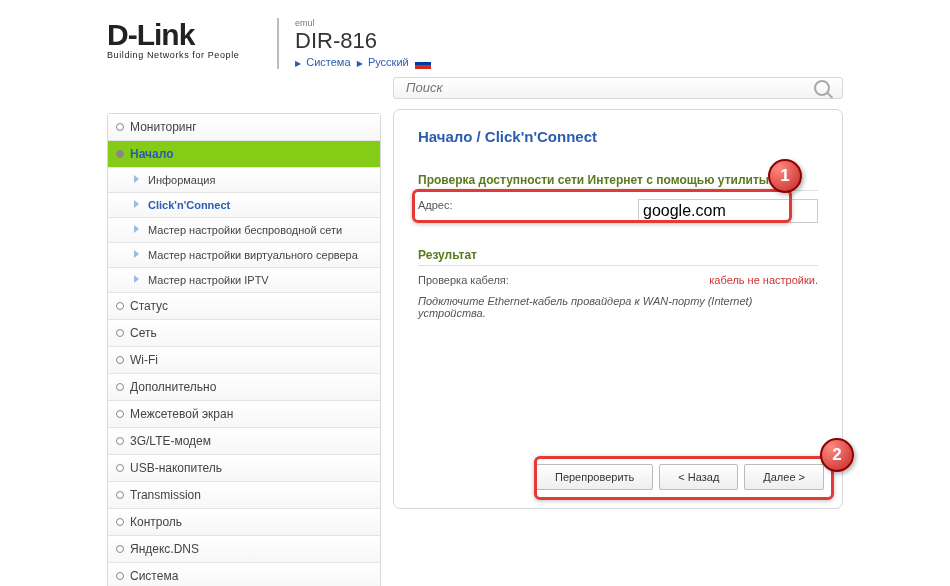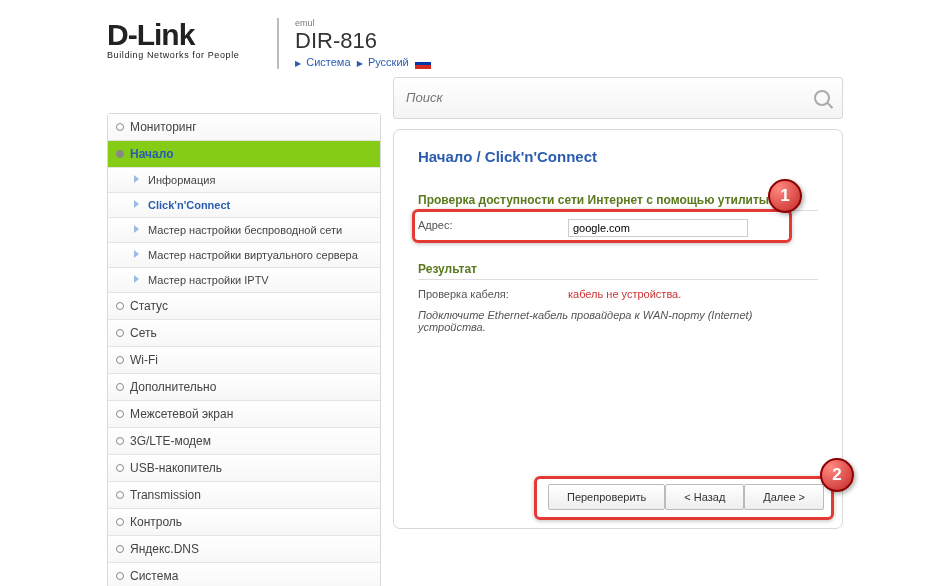--- a/index.html
+++ b/index.html
@@ -29,43 +29,43 @@
 .nav-item.top::before { content: ""; position: absolute; left: 8px; top: 9px; width: 6px; height: 6px; border-radius: 50%; border: 1px solid #888; background: #fff; }
 .nav-item.top.active::before { background: #888; }
 .nav-item.top { font-weight: normal; }
 .nav-item.top.active { color: #2a5db0; font-weight: bold; background: #84cc16; }
 .sub { padding-left: 40px; font-size: 11px; }
 .sub::before { content: ""; position: absolute; left: 26px; top: 7px; width: 0; height: 0; border-top: 4px solid transparent; border-bottom: 4px solid transparent; border-left: 5px solid #9abbe6; }
 .sub.active { color: #2a5db0; font-weight: bold; }
 
 
 .main { flex: 1; }
-.search-bar { border: 1px solid #d8d8d8; border-radius: 3px; padding: 12px 12px; display: flex; align-items: center; background: linear-gradient(#fff,#f4f4f4); margin-bottom: 10px; }
+.search-bar { border: 1px solid #d8d8d8; border-radius: 3px; padding: 2px 12px; display: flex; align-items: center; background: linear-gradient(#fff,#f4f4f4); margin-bottom: 10px; }
 .search-bar input { flex: 1; border: none; background: transparent; outline: none; font-size: 13px; color: #888; font-style: italic; }
 .mag { width: 16px; height: 16px; border: 2px solid #aaa; border-radius: 50%; position: relative; }
 .mag::after { content: ""; position: absolute; width: 2px; height: 7px; background: #aaa; right: -3px; bottom: -5px; transform: rotate(-45deg); }
 
 .panel { border: 1px solid #d8d8d8; border-radius: 7px; padding: 18px 24px; min-height: 400px; position: relative; }
 .bc { color: #2a5db0; font-size: 15px; font-weight: bold; margin-bottom: 28px; }
 
 .sec-h { color: #5a7a1e; font-weight: bold; font-size: 12px; border-bottom: 1px solid #ddd; padding-bottom: 3px; margin-bottom: 3px; }
-.row { display: flex; padding: 5px 0; font-size: 11px; }
+.row { display: flex; padding: 5px 0; font-size: 11px; justify-content: space-between; }
 .lbl { width: 150px; color: #555; }
 .val { color: #333; }
 .red { color: #c33; }
 .hint { color: #555; font-style: italic; margin-top: 4px; }
-.inp { border: 1px solid #ccc; padding: 2px 4px; font-size: 11px; width: 180px; }
+.inp { border: 1px solid #ccc; padding: 2px 4px; font-size: 16px; width: 180px; }
 
 .sec1 { margin-bottom: 20px; position: relative; }
 
 
 .ann-frame { position: absolute; border: 3px solid #e53935; border-radius: 6px; pointer-events: none; box-shadow: 0 1px 4px rgba(0,0,0,.25); }
 .ann-num { position: absolute; width: 34px; height: 34px; border-radius: 50%; background: radial-gradient(circle at 30% 25%,#ff8a80,#c62828); color: #fff; font-weight: bold; font-size: 17px; display: flex; align-items: center; justify-content: center; border: 2px solid #8b0000; box-shadow: 2px 2px 4px rgba(0,0,0,.3); pointer-events: none; }
 
-.btns { position: absolute; right: 18px; bottom: 18px; display: flex; gap: 0; }
+.btns { position: absolute; right: 18px; bottom: 18px; display: flex; gap: 6px; }
 .btn { border: 1px solid #bbb; background: linear-gradient(#fff,#eee); padding: 6px 18px; font-size: 11px; color: #333; border-radius: 2px; cursor: pointer; }
 </style>
 </head>
 <body>
 
 <div class="wrap">
 
   <div class="hdr">
     <div class="logo">
       <div class="logo-main">D-Link</div>
@@ -125,21 +125,21 @@
             <input class="inp" value="google.com" style="">
           </div>
           <div class="ann-frame" style="left:-6px; top:16px; width:380px; height:34px;"></div>
           <div class="ann-num" style="left:350px; top:-14px;">1</div>
         </div>
 
         <div>
           <div class="sec-h">Результат</div>
           <div class="row">
             <div class="lbl">Проверка кабеля:</div>
-            <div class="val red">кабель не устройства.</div>
+            <div class="val red">кабель не настройки.</div>
           </div>
           <div class="hint">Подключите Ethernet-кабель провайдера к WAN-порту (Internet) устройства.</div>
         </div>
 
         <div class="btns">
           <button class="btn">Перепроверить</button>
           <button class="btn">&lt; Назад</button>
           <button class="btn">Далее &gt;</button>
         </div>
 

